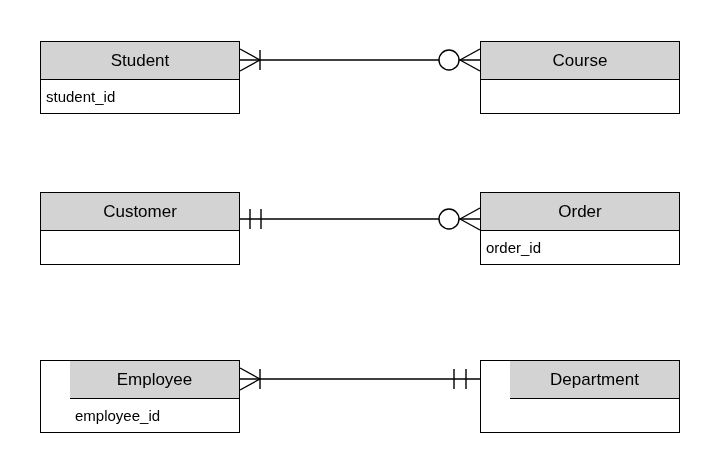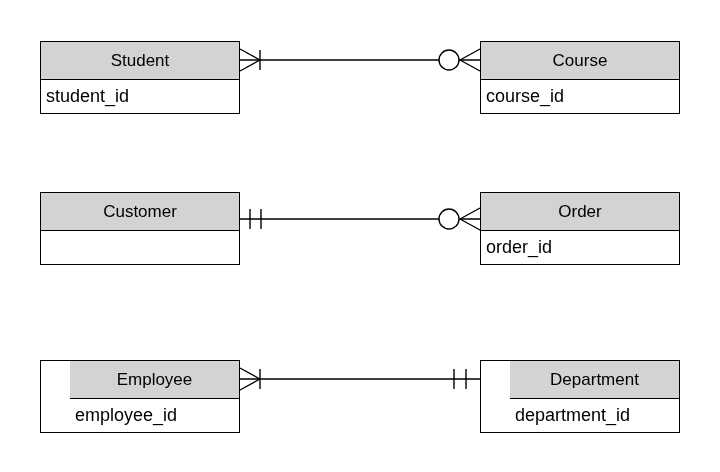--- a/index.html
+++ b/index.html
@@ -33,21 +33,21 @@
     justify-content: center;
     font-size: 17px;
     color: #000000;
   }
   .entity .attr {
     box-sizing: border-box;
     height: 32px;
     display: flex;
     align-items: center;
     padding-left: 5px;
-    font-size: 18px;
+    font-size: 15px;
     color: #000000;
     background: #ffffff;
   }
   .col-left  { left: 40px; }
   .col-right { left: 480px; text-align: right; }
   .row-1 { top: 41px; }
   .row-2 { top: 192px; }
   .row-3 { top: 360px; padding-left: 29px; }
   .connector {
     position: absolute;
@@ -77,21 +77,20 @@
         <line x1="0" y1="11" x2="20" y2="22" class="st"></line>
         <line x1="0" y1="33" x2="20" y2="22" class="st"></line>
         <line x1="20" y1="12" x2="20" y2="32" class="st"></line>
         <line x1="240" y1="11" x2="220" y2="22" class="st"></line>
         <line x1="240" y1="33" x2="220" y2="22" class="st"></line>
         <circle cx="209" cy="22" r="10" class="ring"></circle>
       </svg>
   </div>
   <div class="entity col-right row-1">
     <div class="header">Course</div>
-    <div class="attr">course_id</div>
   </div>
 
   <div class="entity col-left row-2">
     <div class="header">Customer</div>
   </div>
   <div class="connector conn-2">
     <svg xmlns="http://www.w3.org/2000/svg" viewBox="0 0 240 44">
         <line x1="0" y1="22" x2="240" y2="22" class="st"></line>
         <line x1="10" y1="12" x2="10" y2="32" class="st"></line>
         <line x1="21" y1="12" x2="21" y2="32" class="st"></line>
@@ -114,16 +113,15 @@
         <line x1="0" y1="22" x2="240" y2="22" class="st"></line>
         <line x1="0" y1="11" x2="20" y2="22" class="st"></line>
         <line x1="0" y1="33" x2="20" y2="22" class="st"></line>
         <line x1="20" y1="12" x2="20" y2="32" class="st"></line>
         <line x1="214" y1="12" x2="214" y2="32" class="st"></line>
         <line x1="226" y1="12" x2="226" y2="32" class="st"></line>
       </svg>
   </div>
   <div class="entity col-right row-3">
     <div class="header">Department</div>
-    <div class="attr">department_id</div>
   </div>
 
 </div>
 
 </body></html>

